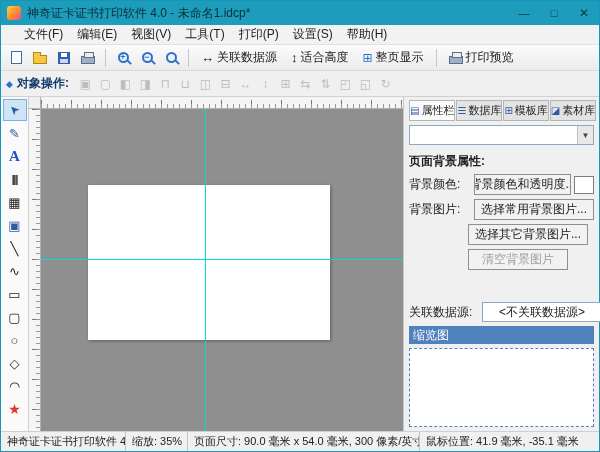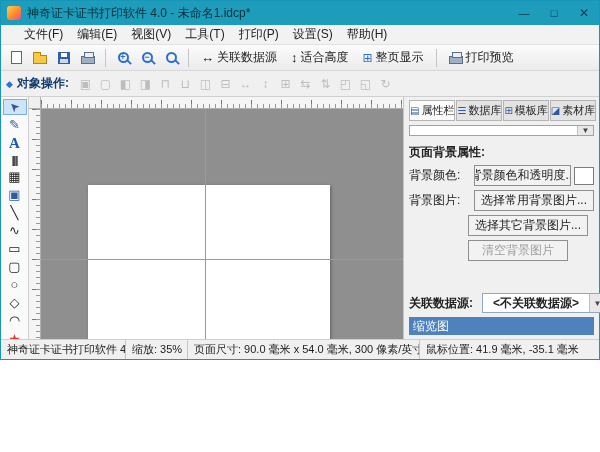--- a/index.html
+++ b/index.html
@@ -1,19 +1,19 @@
 <!DOCTYPE html>
 <html><head>
 <meta charset="utf-8">
 <style>
   * { box-sizing: border-box; margin: 0; padding: 0; }
   html,body { width:600px; height:452px; overflow:hidden; }
   body { font-family:"Liberation Sans","DejaVu Sans",sans-serif; font-size:12px; color:#222; }
 
-  .window { width:600px; height:360px; display:flex; flex-direction:column; border:1px solid #1796b8; background:#f0f0f0; }
+  .window { width:600px; height:452px; display:flex; flex-direction:column; border:1px solid #1796b8; background:#f0f0f0; }
 
   
   .titlebar { height:24px; background:#1d9cbb; display:flex; align-items:center; padding-left:6px; flex:0 0 auto; }
   .app-icon { width:14px; height:14px; border-radius:3px; background:linear-gradient(135deg,#ffd24d 0%,#ff8a2a 55%,#e34b9a 100%); margin-right:6px; flex:0 0 auto; }
   .title { flex:1; color:#07303a; font-size:12px; white-space:nowrap; overflow:hidden; }
   .win-btn { width:30px; height:24px; display:flex; align-items:center; justify-content:center; color:#0a3a44; font-size:11px; }
   .win-btn.close { font-size:12px; }
 
   
   .menubar { height:20px; background:#f2f2f2; border-bottom:1px solid #e2e2e2; display:flex; align-items:center; padding-left:16px; flex:0 0 auto; }
@@ -70,31 +70,31 @@
   .guide-h { position:absolute; left:0; right:0; top:150px; height:1px; background:#00dcdc; z-index:1; }
   .guide-v { position:absolute; top:0; bottom:0; left:164px; width:1px; background:#00dcdc; z-index:1; }
 
   
   .right-panel { width:196px; background:#f0f0f0; border-left:1px solid #c6c6c6; display:flex; flex-direction:column; padding:3px 5px; gap:4px; flex:0 0 auto; }
   .tabs { display:flex; gap:1px; }
   .tab { flex:1; display:flex; align-items:center; justify-content:center; gap:2px; font-size:11px; padding:2px 0; background:#e3e3e3; border:1px solid #b5b5b5; white-space:nowrap; }
   .tab.active { background:#fbfbfb; }
   .tab-icon { font-size:10px; color:#2d5aa0; }
   .combo { height:20px; background:#fff; border:1px solid #8fa8bf; display:flex; align-items:stretch; }
-  .combo-value { flex:1; padding:1px 10px; font-size:12px; display:flex; align-items:center; overflow:hidden; white-space:nowrap; }
+  .combo-value { flex:1; padding:1px 16px; font-size:12px; display:flex; align-items:center; overflow:hidden; white-space:nowrap; }
   .combo-arrow { width:16px; display:flex; align-items:center; justify-content:center; background:#e8e8e8; border-left:1px solid #b5c3d0; font-size:8px; color:#444; }
   .section-title { font-weight:bold; margin-top:4px; }
   .prow { display:flex; align-items:center; gap:3px; }
   .plabel { width:62px; flex:0 0 auto; white-space:nowrap; }
   .pbtn { height:21px; background:#f2f2f2; border:1px solid #8f8f8f; display:flex; align-items:center; justify-content:center; font-size:12px; white-space:nowrap; overflow:hidden; padding:0 2px; }
   .w96 { width:97px; } .w120 { width:120px; } .w100 { width:100px; }
   .indent { margin-left:59px; }
   .pbtn.disabled { color:#9f9f9f; }
   .swatch { width:20px; height:18px; background:#fff; border:1px solid #7d7d7d; flex:0 0 auto; }
-  .ds-row { margin-top:28px;font-weight:bold; }
+  .ds-row { margin-top:28px; }
   .ds-row .plabel { width:70px; }
   .thumb-header { height:18px; background:#4f81bd; color:#fff; display:flex; align-items:center; padding:0 4px; flex:0 0 auto; }
   .thumb-area { flex:1; background:#fff; border:1px dashed #4f81bd; margin-bottom:1px; }
 
   
   .statusbar { height:20px; background:#f0f0f0; border-top:1px solid #cfcfcf; display:flex; align-items:stretch; font-size:11px; color:#222; flex:0 0 auto; }
   .sseg { display:flex; align-items:center; padding:0 6px; border-right:1px solid #c4c4c4; white-space:nowrap; overflow:hidden; }
   .s1 { width:125px; } .s2 { width:62px; } .s3 { width:232px; } .s4 { flex:1; border-right:none; }
 </style>
 </head>

